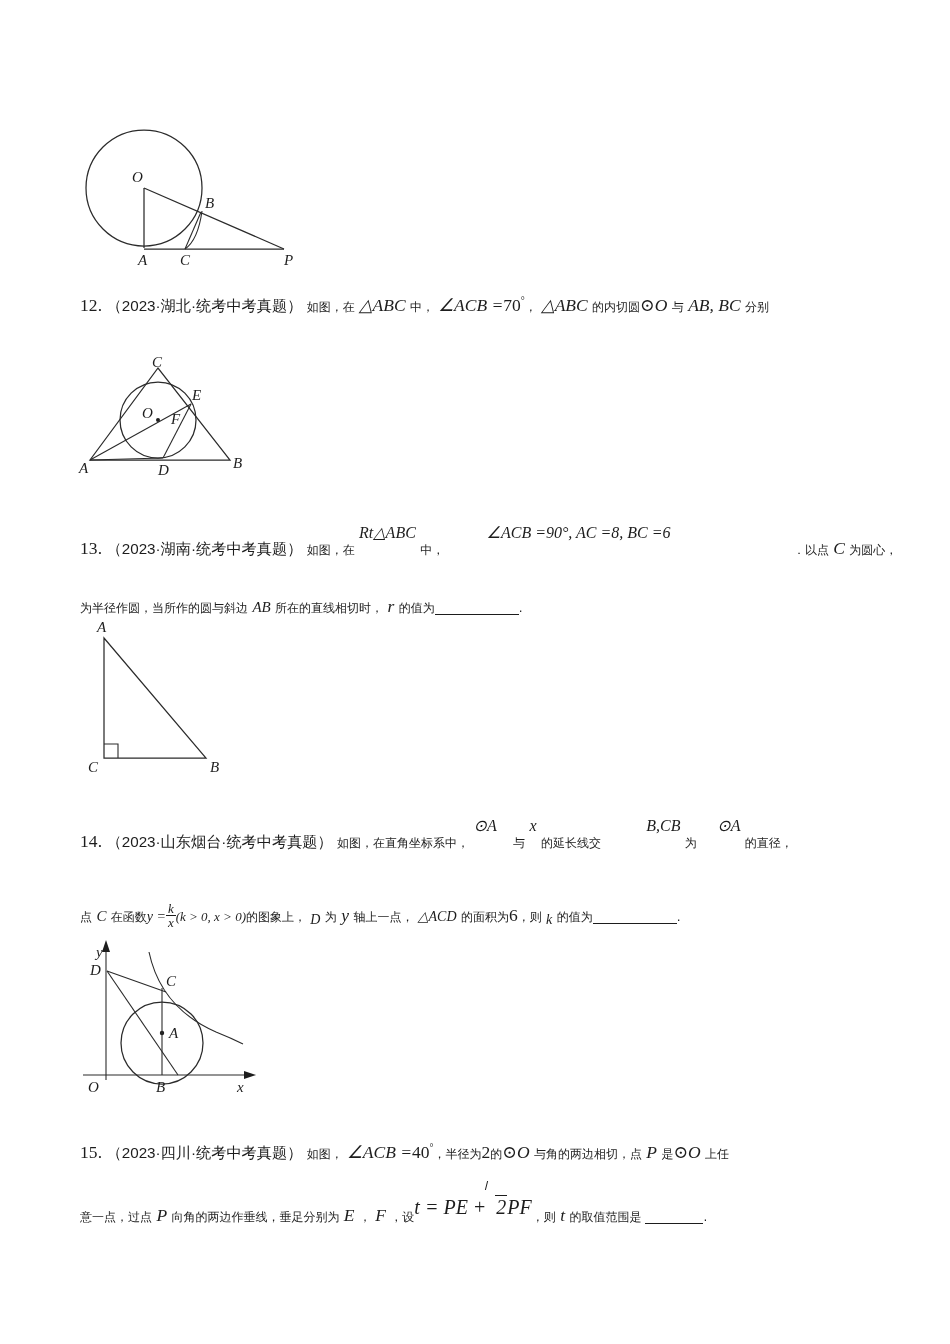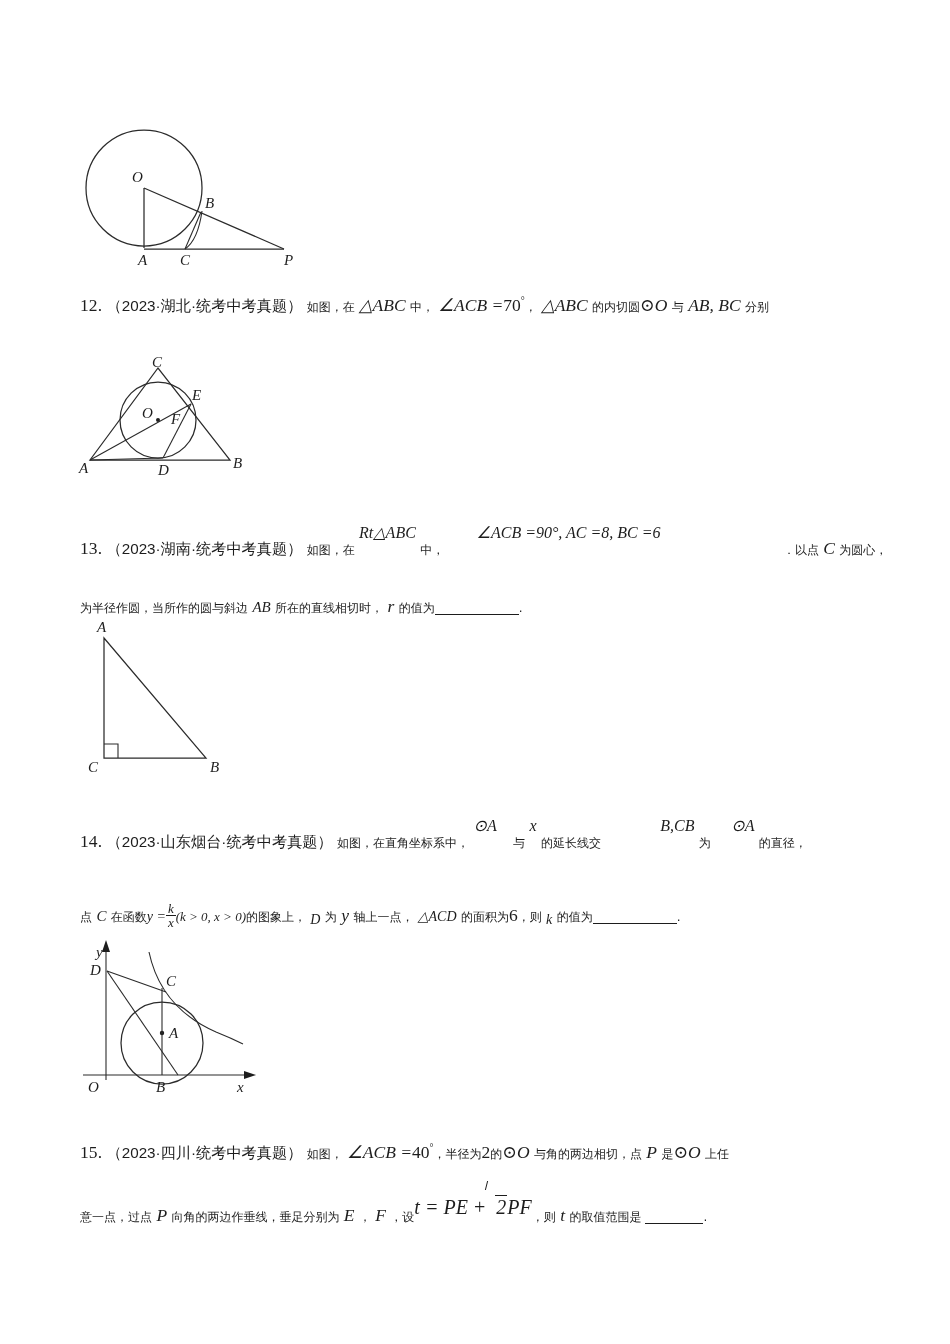--- a/index.html
+++ b/index.html
@@ -153,21 +153,21 @@
     </svg>
   </div>
 
   <div class="qblock" style="top:520px; line-height:56px;">
     <div class="line">
       <span class="num">13.</span>
       <span class="src">（2023·湖南·统考中考真题）</span>
       <span class="cn">如图，在</span>
       <span class="m raised">Rt△ABC</span>
       <span class="cn">中，</span>
-      <span class="m raised" style="margin-left:28px">∠ACB =90°, AC =8, BC =6</span>
+      <span class="m raised" style="margin-left:38px">∠ACB =90°, AC =8, BC =6</span>
       <span class="cn" style="margin-left:118px">．以点</span>
       <i class="m">C</i>
       <span class="cn">为圆心，</span>
       
     </div>
     <div class="line">
       <span class="cn">为半径作圆，当所作的圆与斜边</span>
       <i class="m lbl-sm" style="font-size:15px">AB</i>
       <span class="cn">所在的直线相切时，</span>
       <i class="m">r</i>
@@ -187,21 +187,21 @@
 
   <div class="qblock" style="top:805px; line-height:72px;">
     <div class="line">
       <span class="num">14.</span>
       <span class="src">（2023·山东烟台·统考中考真题）</span>
       <span class="cn">如图，在直角坐标系中，</span>
       <span class="m raised">⊙A</span>
       <span class="cn" style="margin-left:12px">与</span>
       <span class="m raised">x</span>
       <span class="cn">的延长线交</span>
-      <span class="m raised" style="margin-left:55px">B,CB</span>
+      <span class="m raised" style="margin-left:41px">B,CB</span>
       <span class="cn">为</span>
       <span class="m raised" style="margin-left:16px">⊙A</span>
       <span class="cn">的直径，</span>
     </div>
     <div class="line">
       <span class="cn">点</span>
       <i class="m" style="font-size:15px">C</i>
       <span class="cn">在函数</span><span class="stack" style="font-size:14px"><i class="m">y =</i><span class="frac"><span class="nu m">k</span><span class="de m">x</span></span><i class="m" style="font-size:13px">(k &gt; 0, x &gt; 0)</i></span><span class="cn">的图象上，</span>
       <i class="m" style="font-size:14px;vertical-align:-3px">D</i>
       <span class="cn">为</span>

